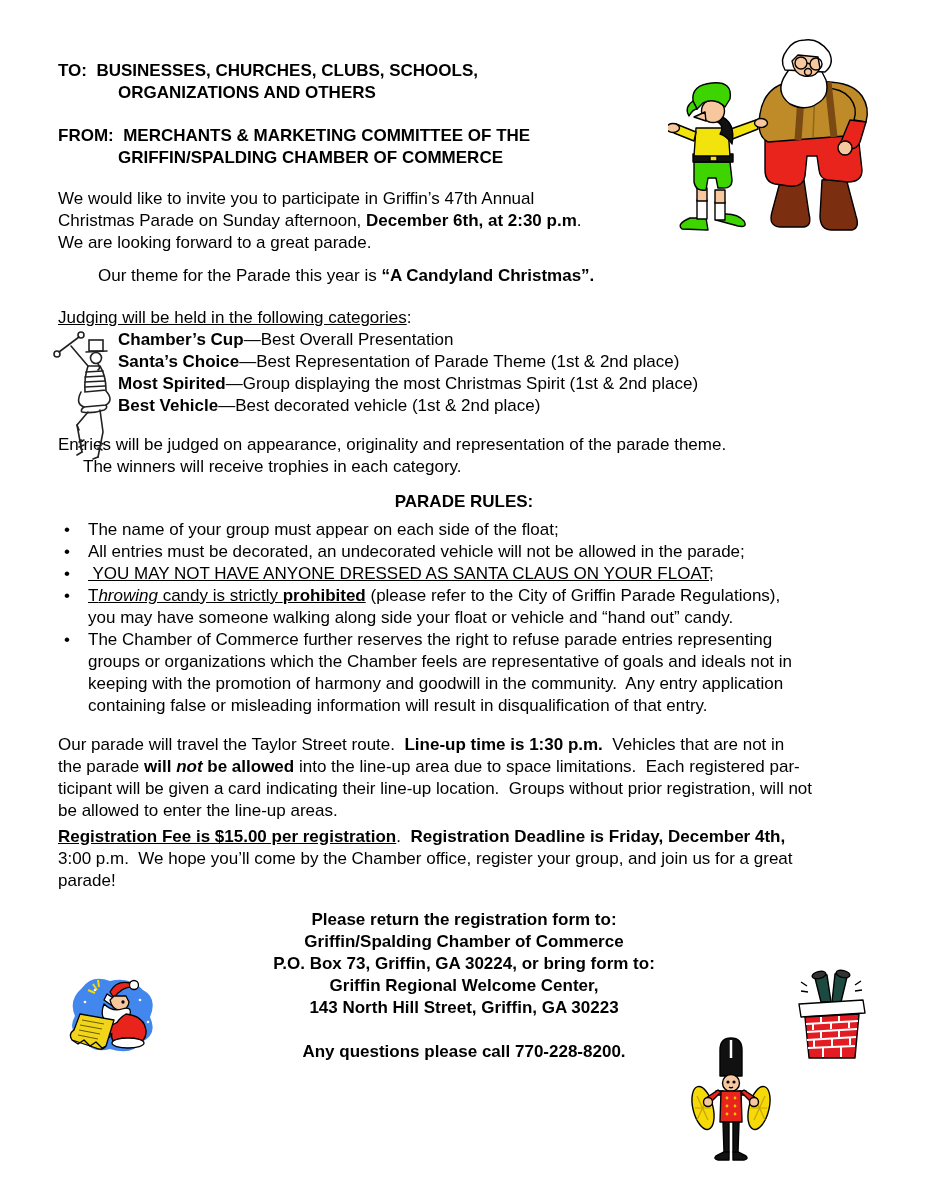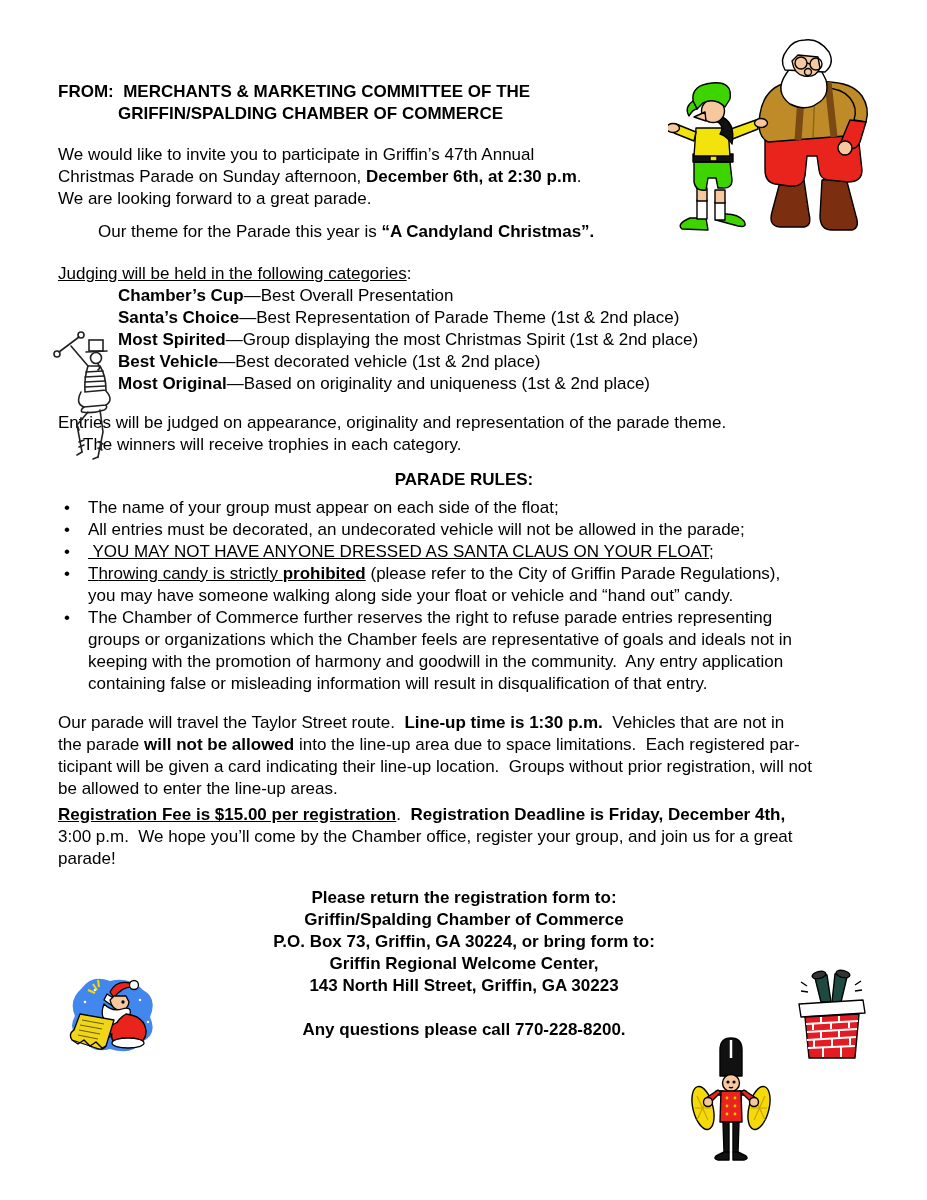--- a/index.html
+++ b/index.html
@@ -6,21 +6,21 @@
   html,body{margin:0;padding:0;background:#888;}
   .page{
     position:relative;width:927px;height:1200px;margin:0 auto;
     background:#ffffff;color:#000;
     font-family:"Liberation Sans","DejaVu Sans",sans-serif;
     font-size:17px;line-height:22px;overflow:hidden;
   }
   .content{position:absolute;left:58px;top:60px;width:812px;}
   .line{white-space:pre;}
   .b{font-weight:bold}
-  .i{}
+  .i{font-style:italic}
   .u{text-decoration:underline}
   .ind25{padding-left:25px}
   .ind40{padding-left:40px}
   .ind60{padding-left:60px}
   .mt4{margin-top:4px}.mt11{margin-top:11px}.mt14{margin-top:4px}
   .mt17{margin-top:17px}.mt19{margin-top:19px}.mt20{margin-top:20px}
   .mt21{margin-top:21px}.mt22{margin-top:22px}
   .rules-heading{font-size:17px;line-height:26px;font-weight:bold;text-align:center;margin:11px 0 0 0;}
   .bullet{display:flex;}
   .bullet .dot{width:30px;padding-left:6px;box-sizing:border-box;flex:none;}
@@ -30,20 +30,24 @@
   .clip{position:absolute;}
   svg{display:block;}
 </style>
 </head>
 <body>
 
 <div class="page">
 
   <div class="content">
 
+    <div>
+      <div class="line b">TO:  BUSINESSES, CHURCHES, CLUBS, SCHOOLS,</div>
+      <div class="line b ind60">ORGANIZATIONS AND OTHERS</div>
+    </div>
 
     <div class="mt21">
       <div class="line b">FROM:  MERCHANTS &amp; MARKETING COMMITTEE OF THE</div>
       <div class="line b ind60">GRIFFIN/SPALDING CHAMBER OF COMMERCE</div>
     </div>
 
     <div class="mt19">
         <div class="line">We would like to invite you to participate in Griffin’s 47th Annual</div>
         <div class="line"><span>Christmas Parade on Sunday afternoon, </span><span class="b">December 6th, at 2:30 p.m</span><span>.</span></div>
         <div class="line">We are looking forward to a great parade.</div>
@@ -59,21 +63,20 @@
 
           <div class="line"><span class="b">Chamber’s Cup</span><span>—Best Overall Presentation</span></div>
 
           <div class="line"><span class="b">Santa’s Choice</span><span>—Best Representation of Parade Theme (1st &amp; 2nd place)</span></div>
 
 
           <div class="line"><span class="b">Most Spirited</span><span>—Group displaying the most Christmas Spirit (1st &amp; 2nd place)</span></div>
 
           <div class="line"><span class="b">Best Vehicle</span><span>—Best decorated vehicle (1st &amp; 2nd place)</span></div>
 
-          <div class="line"><span class="b">Most Original</span><span>—Based on originality and uniqueness (1st &amp; 2nd place)</span></div>
         </div>
     </div>
 
     <div class="mt17">
       <div class="line">Entries will be judged on appearance, originality and representation of the parade theme.</div>
       <div class="line ind25">The winners will receive trophies in each category.</div>
     </div>
 
     <div class="rules-heading">PARADE RULES:</div>
 

